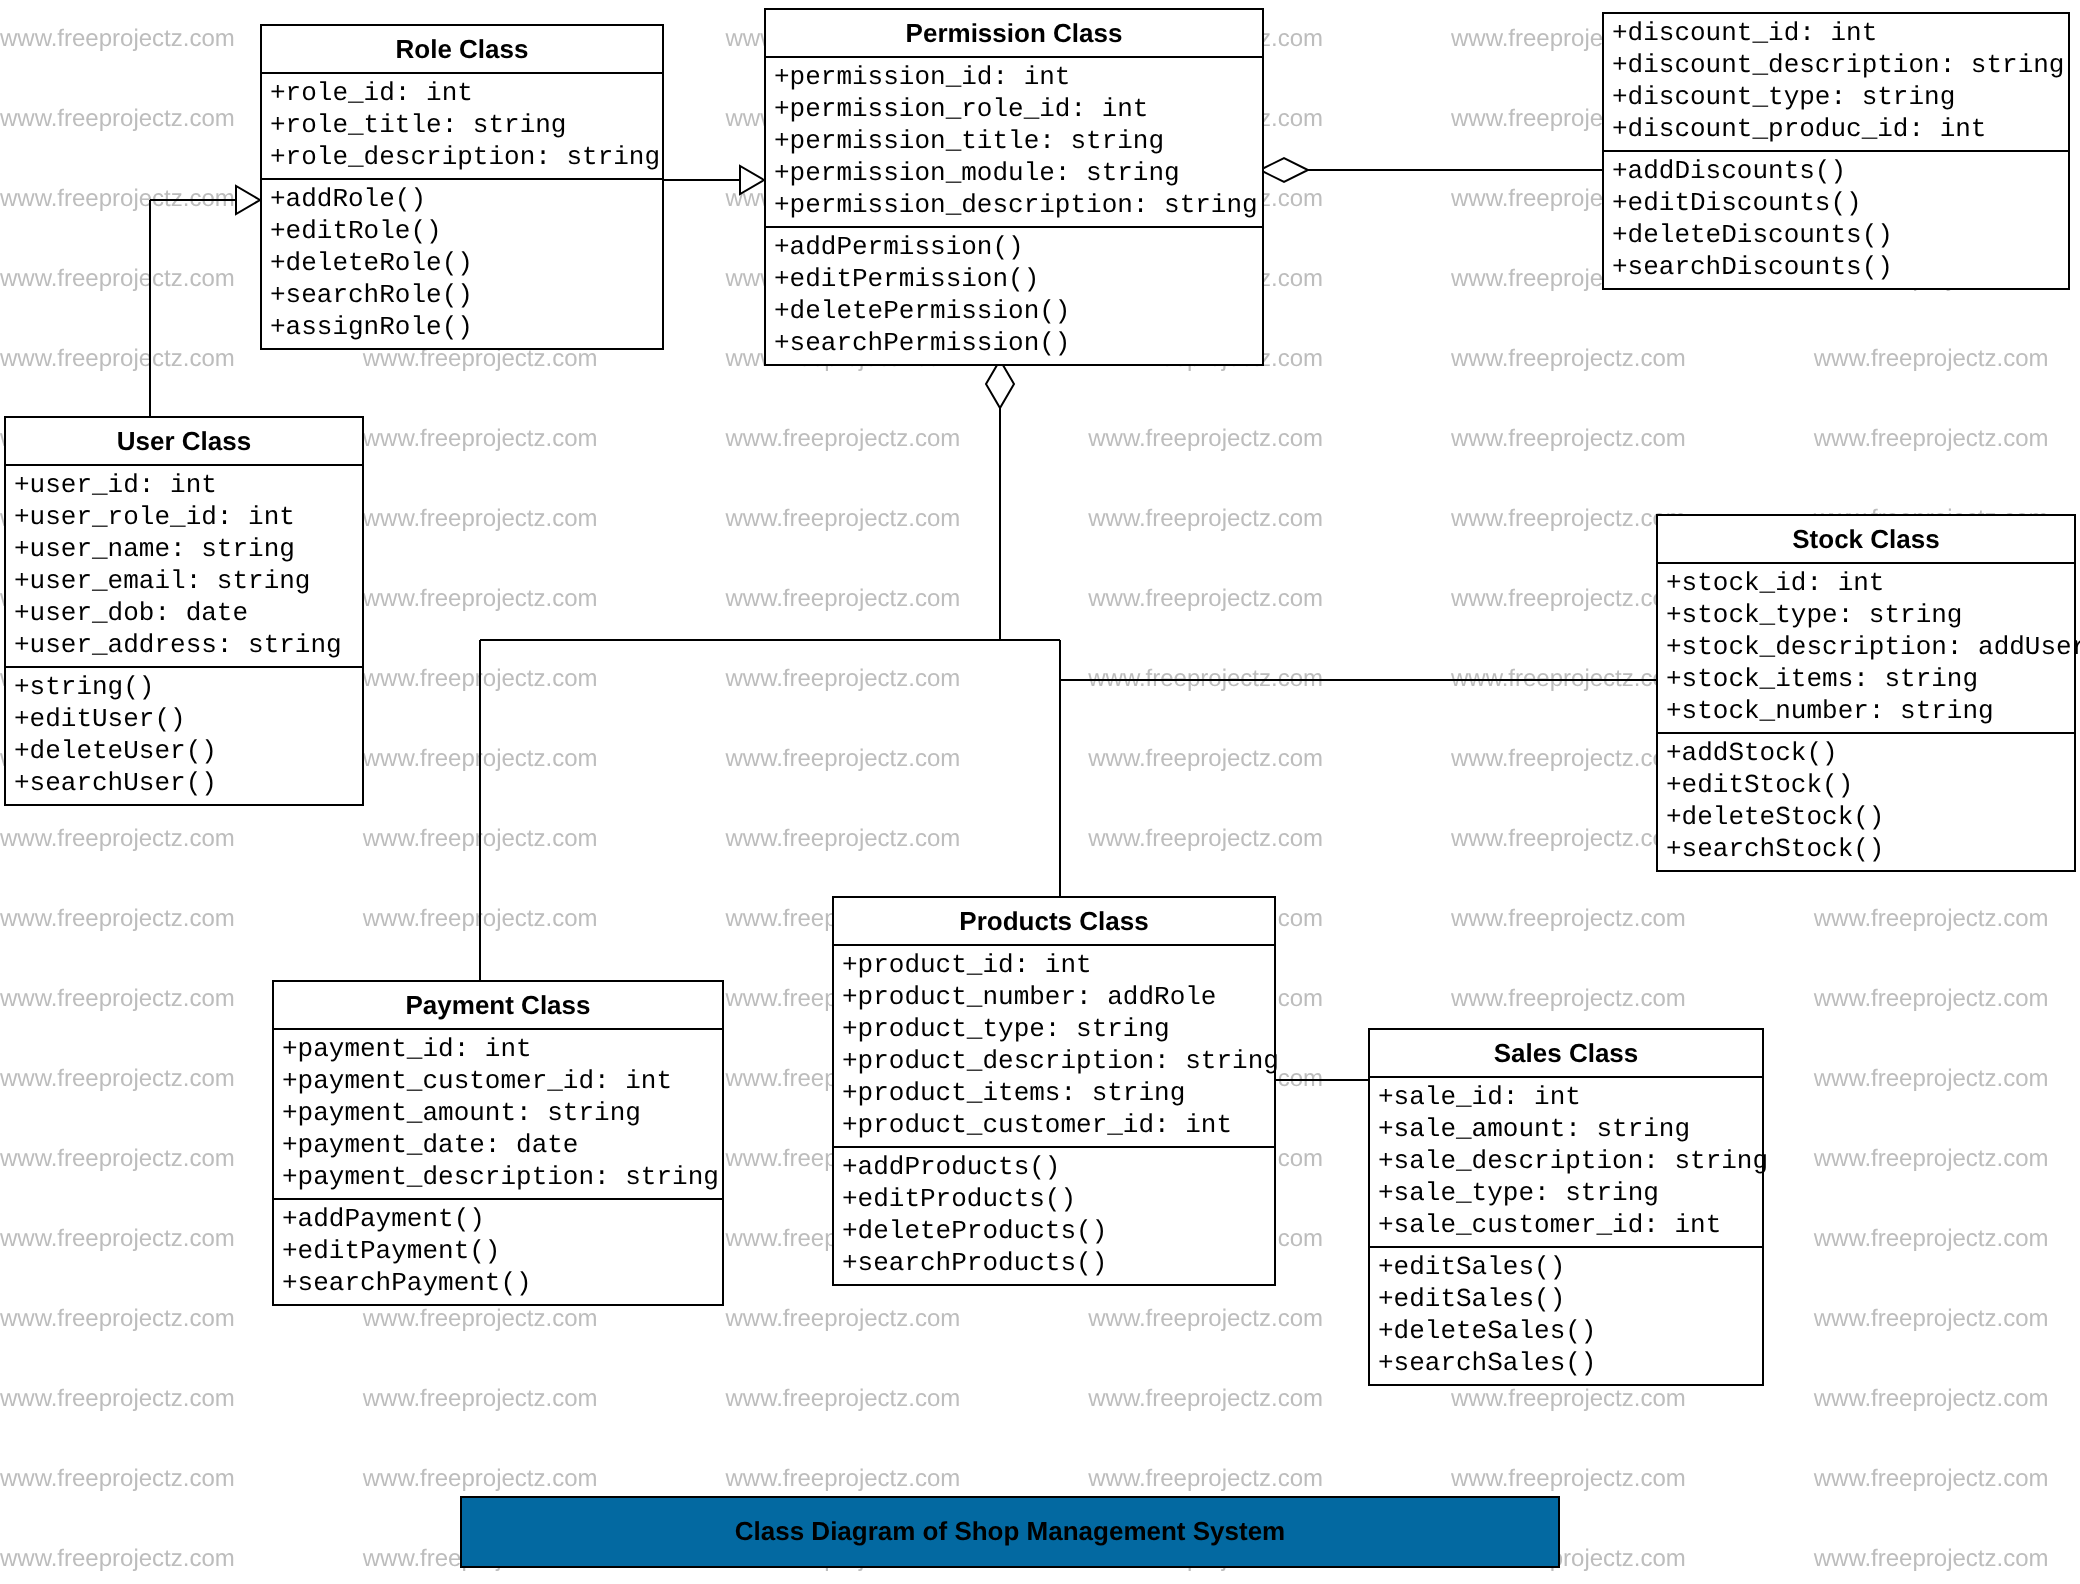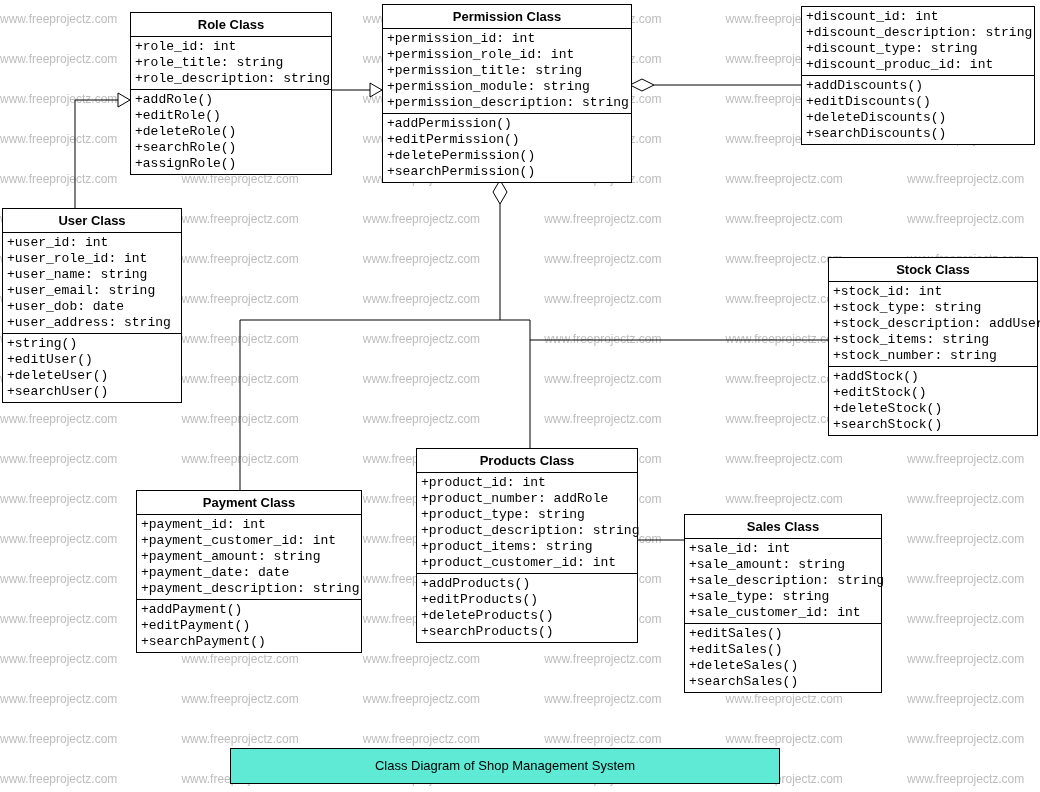--- a/index.html
+++ b/index.html
@@ -4,21 +4,21 @@
 <style>
   html,body{margin:0;padding:0;width:1040px;height:792px;background:#fff;font-family:"Courier New",monospace;font-size:13px;color:#000;position:relative;overflow:hidden}
   .canvas{position:relative;width:1040px;height:792px}
   .wm{position:absolute;left:0;right:0;white-space:nowrap;color:#bdbdbd;font-family:Arial,sans-serif;font-size:12px;letter-spacing:0;overflow:hidden;pointer-events:none;z-index:0}
   .wm span{display:inline-block;margin-right:64px}
   .classbox{position:absolute;border:1px solid #000;background:#fff;z-index:2}
   .classbox .title{font-weight:bold;text-align:center;padding:4px 6px;border-bottom:1px solid #000;font-family:Arial,sans-serif}
   .classbox .sec{border-bottom:1px solid #000;padding:2px 4px 2px 4px}
   .classbox .sec:last-child{border-bottom:none}
   .classbox .row{white-space:pre;line-height:16px}
-  .caption{position:absolute;border:1px solid #000;background:#5eead4;font-family:Arial,sans-serif;font-weight:normal;text-align:center;z-index:2}
+  .caption{position:absolute;border:1px solid #000;background:#0369a1;font-family:Arial,sans-serif;font-weight:bold;text-align:center;z-index:2}
   svg.connectors{position:absolute;left:0;top:0;width:1040px;height:792px;z-index:1}
   svg .line{stroke:#000;stroke-width:1;fill:none}
   svg .hollow{fill:#fff;stroke:#000;stroke-width:1}
 </style>
 </head>
 <body>
 <div class="canvas">
 
 <div class="wm" style="top:12px"><span>www.freeprojectz.com</span><span>www.freeprojectz.com</span><span>www.freeprojectz.com</span><span>www.freeprojectz.com</span><span>www.freeprojectz.com</span><span>www.freeprojectz.com</span></div>
 <div class="wm" style="top:52px"><span>www.freeprojectz.com</span><span>www.freeprojectz.com</span><span>www.freeprojectz.com</span><span>www.freeprojectz.com</span><span>www.freeprojectz.com</span><span>www.freeprojectz.com</span></div>

